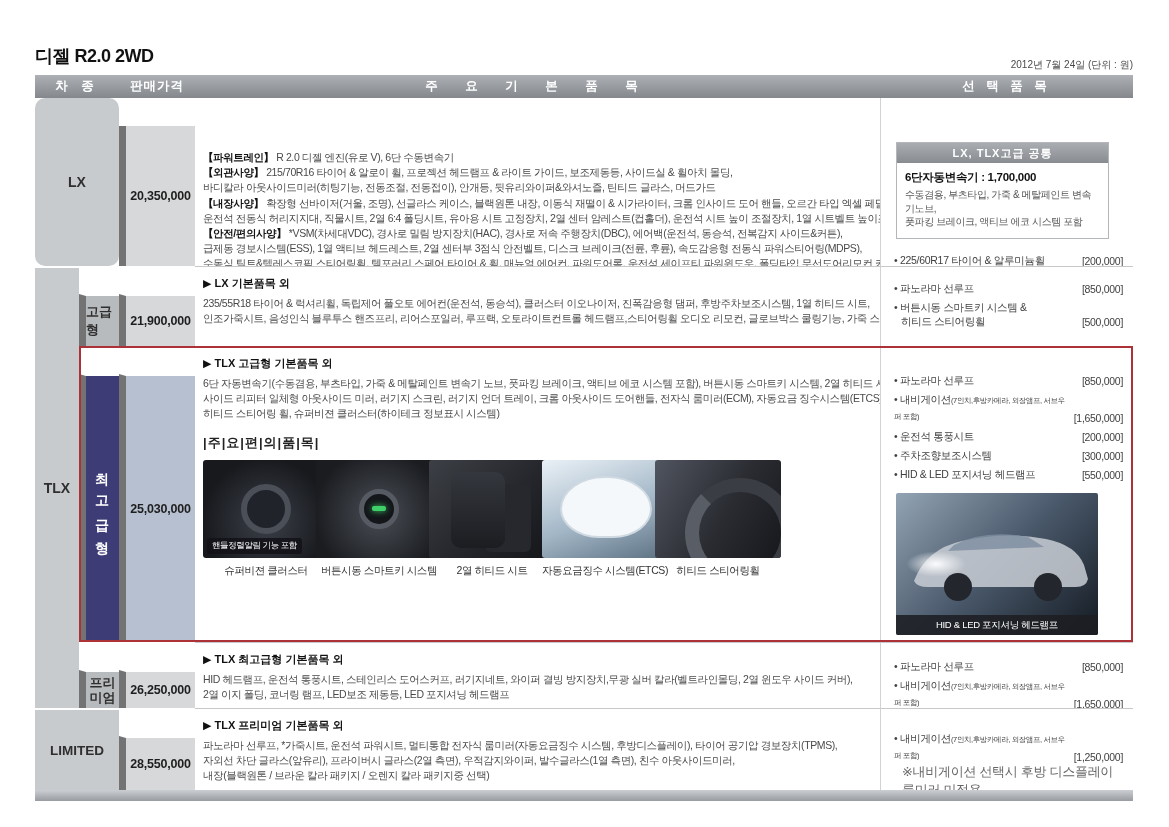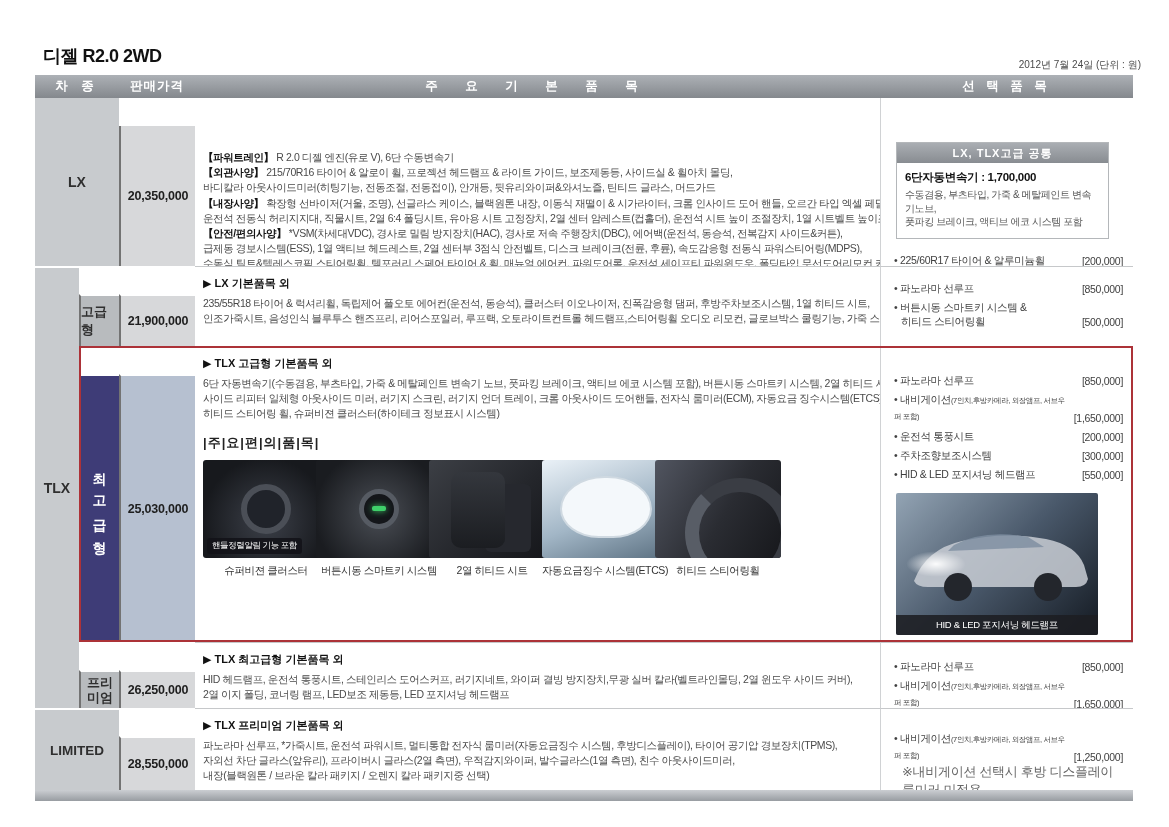--- a/index.html
+++ b/index.html
@@ -1,41 +1,41 @@
 <!DOCTYPE html>
 <html><head>
 <meta charset="utf-8">
 <style>
   html,body{margin:0;padding:0;background:#fff;}
   *{box-sizing:border-box;}
   .page{position:relative;width:1169px;height:827px;background:#fff;overflow:hidden;
         font-family:"Liberation Sans","DejaVu Sans",sans-serif;color:#333;}
   
-  .topbar{position:absolute;left:43px;top:42px;width:1098px;height:30px;}
+  .topbar{position:absolute;left:35px;top:42px;width:1098px;height:30px;}
   .page-title{position:absolute;left:0;top:2px;font-size:18px;font-weight:bold;color:#111;letter-spacing:-0.5px;}
   .date-note{position:absolute;right:0;bottom:0;font-size:10px;color:#4a4a4a;}
   
   .table{position:absolute;left:35px;top:75px;width:1098px;}
   .thead{display:flex;height:23px;background:linear-gradient(#adb1b6,#84888d);align-items:center;
          color:#fff;font-weight:bold;font-size:12.5px;}
   .th{text-align:center;}
   .th-model{width:84px;letter-spacing:5px;}
   .th-price{width:76px;letter-spacing:1px;}
   .th-items{width:685px;letter-spacing:12px;}
   .th-options{width:253px;letter-spacing:4px;}
   .tgrid{display:grid;grid-template-columns:44px 40px 76px 685px 253px;
          grid-template-rows:168px 80px 296px 66px 82px;}
   .lcell{display:flex;align-items:center;justify-content:center;font-weight:bold;color:#2f2f2f;}
   .bg-a{background:#c8cbce;}
   .bg-b{background:#b8bbbe;}
   .bg-p{background:#d7d8da;}
   .bg-nav{background:#3e3c77;}
   .bg-hp{background:#b6c0d0;}
   .sep-top{border-top:2px solid #fff;}
-  .sep-left{border-left:2px solid #737373;margin-top:28px;}
+  .sep-left{border-left:7px solid #737373;margin-top:28px;}
   .model-label{font-size:14px;}
   .sub-label{font-size:13px;}
   .two-line{white-space:pre-line;text-align:center;line-height:15px;font-size:13px;}
   .vert-label{writing-mode:vertical-rl;text-orientation:upright;letter-spacing:9px;
               font-size:14px;font-weight:bold;color:#fff;}
   .price-label{font-size:12.5px;letter-spacing:-0.2px;color:#1e1e1e;}
   .mcell{padding:9px 4px 0 8px;overflow:hidden;}
   .ocell{padding:8px 10px 0 13px;border-left:1px solid #d0d2d4;overflow:hidden;}
   .row-line{border-top:1px solid #c6c8ca;}
   .sec-header{font-weight:bold;font-size:11px;color:#111;margin:0 0 5px;}
@@ -107,21 +107,21 @@
   <div class="table">
     <div class="thead">
       <div class="th th-model">차 종</div>
       <div class="th th-price">판매가격</div>
       <div class="th th-items">주 요 기 본 품 목</div>
       <div class="th th-options">선 택 품 목</div>
     </div>
 
     <div class="tgrid">
 
-      <div class="lcell bg-a model-label" style="grid-area:1/1/2/3;">LX</div>
+      <div class="lcell bg-a model-label" style="grid-area:1/1/2/3;border-radius:10px;">LX</div>
       <div class="lcell bg-p price-label sep-left" style="grid-area:1/3;">20,350,000</div>
       <div class="mcell" style="grid-area:1/4;margin-top:43px;">
         <div class="spec-line"><b>【파워트레인】</b> R 2.0 디젤 엔진(유로 V), 6단 수동변속기</div>
         <div class="spec-line"><b>【외관사양】</b> 215/70R16 타이어 &amp; 알로이 휠, 프로젝션 헤드램프 &amp; 라이트 가이드, 보조제동등, 사이드실 &amp; 휠아치 몰딩,</div>
         <div class="spec-line">바디칼라 아웃사이드미러(히팅기능, 전동조절, 전동접이), 안개등, 뒷유리와이퍼&amp;와셔노즐, 틴티드 글라스, 머드가드</div>
         <div class="spec-line"><b>【내장사양】</b> 확장형 선바이저(거울, 조명), 선글라스 케이스, 블랙원톤 내장, 이동식 재떨이 &amp; 시가라이터, 크롬 인사이드 도어 핸들, 오르간 타입 엑셀 페달,</div>
         <div class="spec-line">운전석 전동식 허리지지대, 직물시트, 2열 6:4 폴딩시트, 유아용 시트 고정장치, 2열 센터 암레스트(컵홀더), 운전석 시트 높이 조절장치, 1열 시트벨트 높이조절장치</div>
         <div class="spec-line"><b>【안전/편의사양】</b> *VSM(차세대VDC), 경사로 밀림 방지장치(HAC), 경사로 저속 주행장치(DBC), 에어백(운전석, 동승석, 전복감지 사이드&amp;커튼),</div>
         <div class="spec-line">급제동 경보시스템(ESS), 1열 액티브 헤드레스트, 2열 센터부 3점식 안전벨트, 디스크 브레이크(전륜, 후륜), 속도감응형 전동식 파워스티어링(MDPS),</div>
         <div class="spec-line">수동식 틸트&amp;텔레스코픽 스티어링휠, 템포러리 스페어 타이어 &amp; 휠, 매뉴얼 에어컨, 파워도어록, 운전석 세이프티 파워윈도우, 폴딩타입 무선도어리모컨 키,</div>

